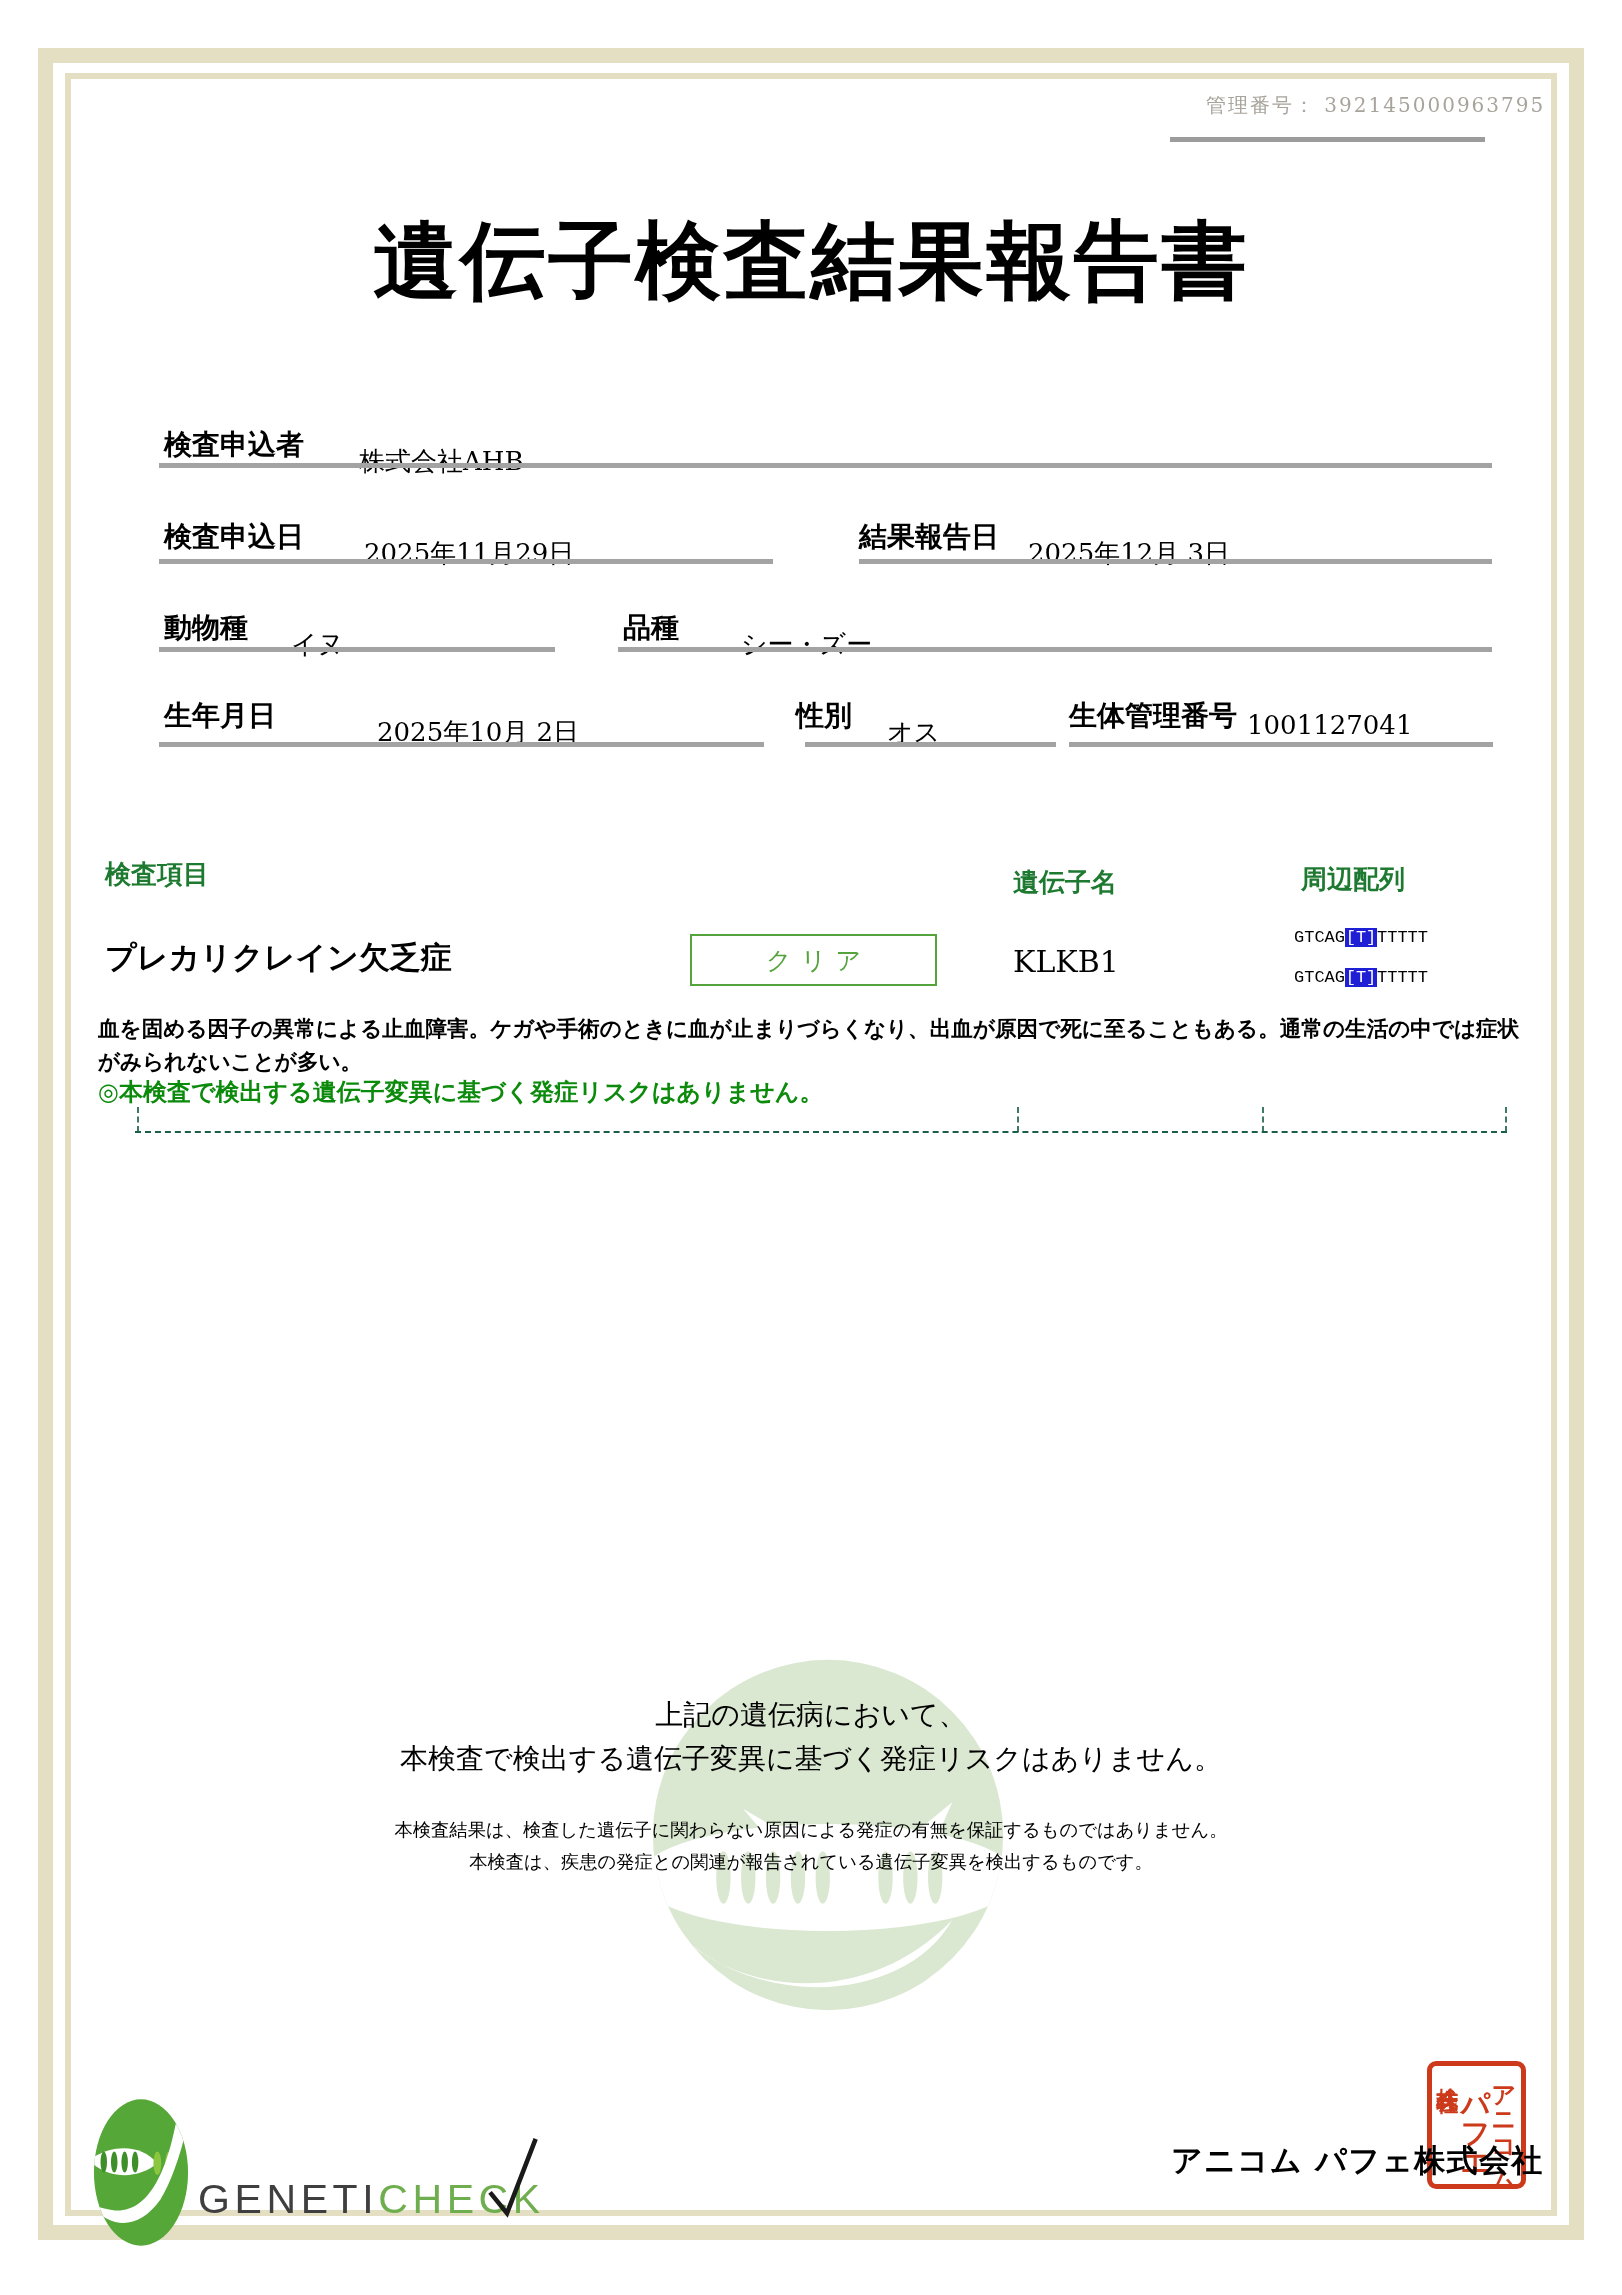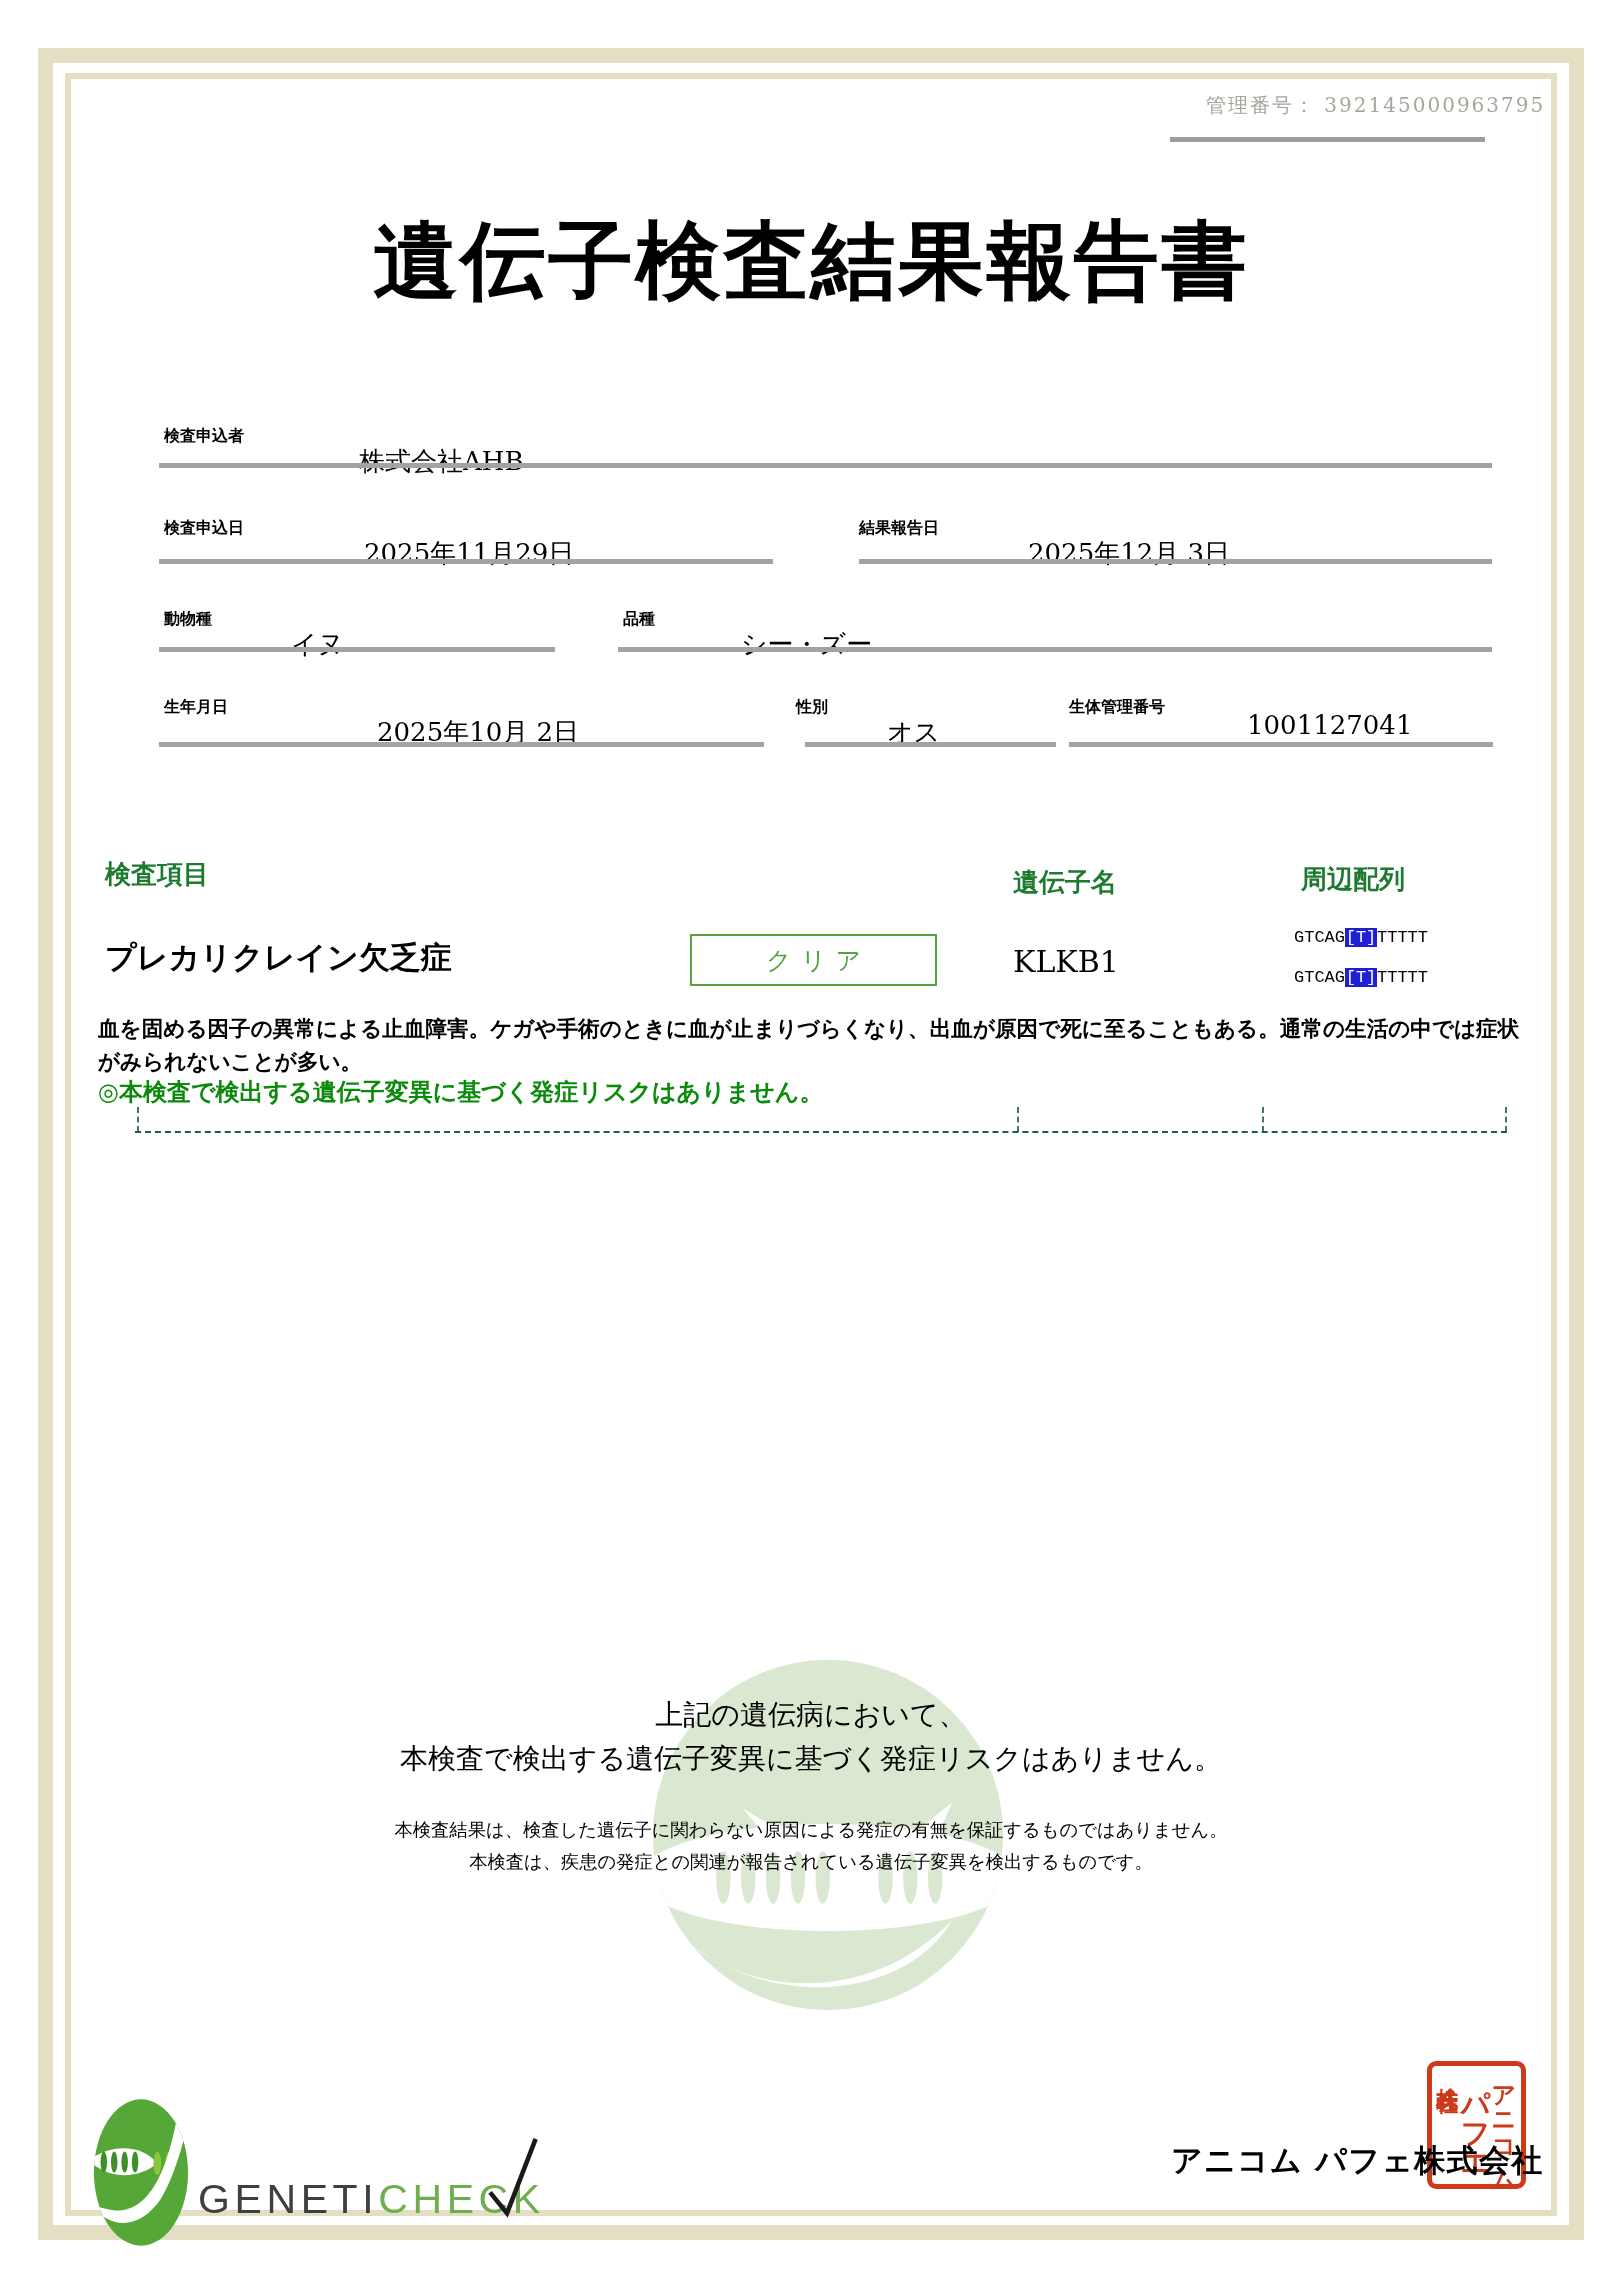--- a/index.html
+++ b/index.html
@@ -13,21 +13,21 @@
 
   .abs{position:absolute;white-space:nowrap;}
   .ul{position:absolute;height:4.6px;background:#a3a3a3;}
 
   
   .mgmt{top:92px;left:1206px;font-size:20px;color:#a8a49c;letter-spacing:2px;}
   .mgmt-ul{left:1170px;top:137px;width:315px;height:4.6px;background:#9c9c9c;}
 
   .title{top:204px;left:0;width:1622px;text-align:center;font-size:85px;font-weight:bold;letter-spacing:2.6px;}
 
-  .lbl{font-weight:bold;font-size:16px;}
+  .lbl{font-weight:bold;font-size:28px;}
   .val{font-size:26px;margin-top:18px;}
 
   
   .green-head{font-weight:bold;font-size:26px;color:#1e7a30;}
   .disease{font-weight:bold;font-size:31px;}
   .clear-box{left:690px;top:934px;width:243px;height:48px;border:2.6px solid #54a33d;
     display:flex;align-items:center;justify-content:center;}
   .clear-box span{color:#54a33d;font-size:25px;letter-spacing:9.2px;padding-left:9.2px;}
   .gene{font-size:30px;}
   .seq{font-family:Liberation Mono, monospace;font-size:17px;letter-spacing:0;}

